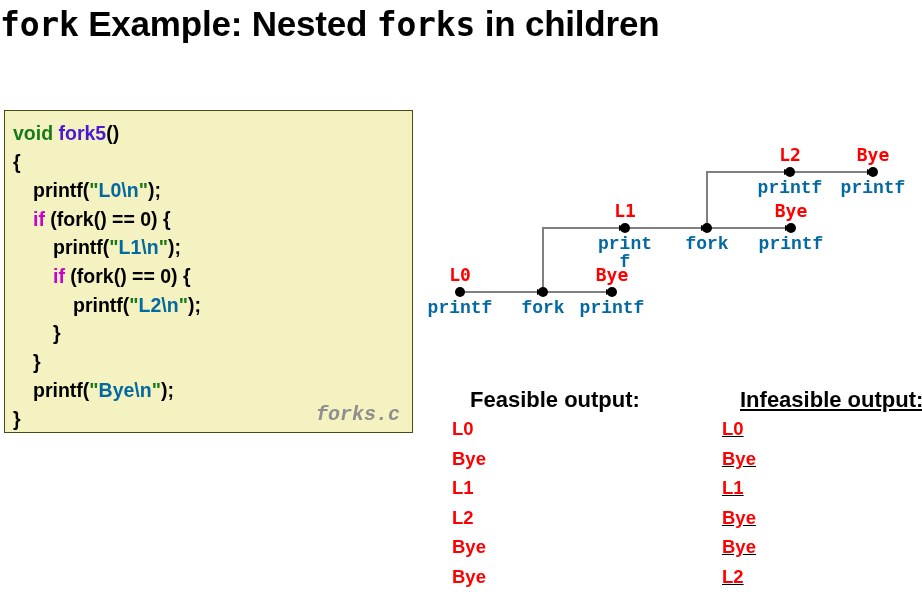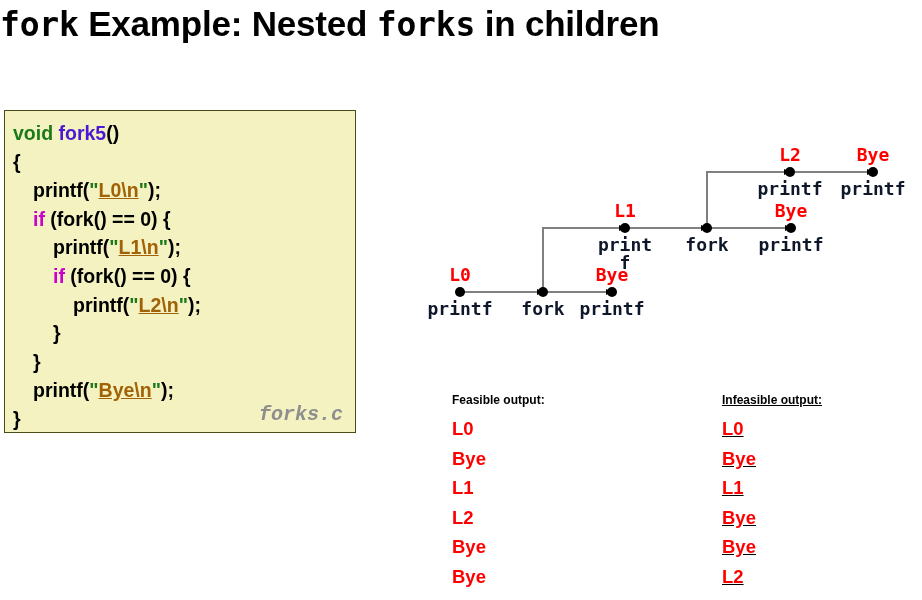--- a/index.html
+++ b/index.html
@@ -15,55 +15,55 @@
     font-size:35px;font-weight:bold;color:#000;letter-spacing:-0.2px;
     white-space:nowrap;
   }
   #slide-title .mono{
     font-family:"DejaVu Sans Mono","Liberation Mono",monospace;
     font-weight:bold;font-size:33px;
   }
 
   
   #code-box{
-    position:absolute;left:4px;top:110px;width:352px;height:323px;
+    position:absolute;left:4px;top:110px;width:409px;height:323px;
     background:#f4f2c0;border:1.5px solid #4a4a16;box-sizing:border-box;
     overflow:hidden;
   }
   #code-lines{
     position:absolute;left:8px;top:8px;right:4px;
     font-family:"Liberation Sans", sans-serif;
     font-size:19.5px;font-weight:bold;line-height:28.6px;color:#000;
     white-space:pre;
   }
   .kw-type{color:#1a7a1a;}
   .kw-fn{color:#4b19d6;}
   .kw-if{color:#cc00cc;}
   .str-q{color:#1a7a1a;}
-  .str-v{color:#a16207;text-decoration:underline;}
+  .str-v{color:#0369a1;}
   #code-file{
     position:absolute;right:12px;bottom:6px;
     font-family:Liberation Mono, monospace;
     font-size:20px;font-weight:bold;font-style:italic;color:#8e8e8e;
   }
 
   
   #process-graph{position:absolute;left:0;top:0;width:922px;height:360px;}
   .glabel{
     position:absolute;font-family:"DejaVu Sans Mono","Liberation Mono",monospace;
     font-size:18px;font-weight:bold;white-space:nowrap;
   }
   .glabel.red{color:#ff0000;}
-  .glabel.blk{color:#0f172a;}
+  .glabel.blk{color:#0369a1;font-family:Liberation Mono, monospace;}
 
   
   .out-col{position:absolute;top:386px;}
   .out-head{
-    font-size:12px;font-weight:bold;color:#000;
-    line-height:28px;white-space:nowrap;
+    font-size:22px;font-weight:bold;color:#000;
+    line-height:28px;white-space:nowrap;margin-left:18px;
   }
   .out-line{
     font-size:18.5px;font-weight:bold;color:#ff0000;
     line-height:29.6px;white-space:nowrap;
   }
   #feasible-column{left:452px;}
   #infeasible-column{left:722px;text-decoration:underline;}
 </style>
 </head>
 <body>

